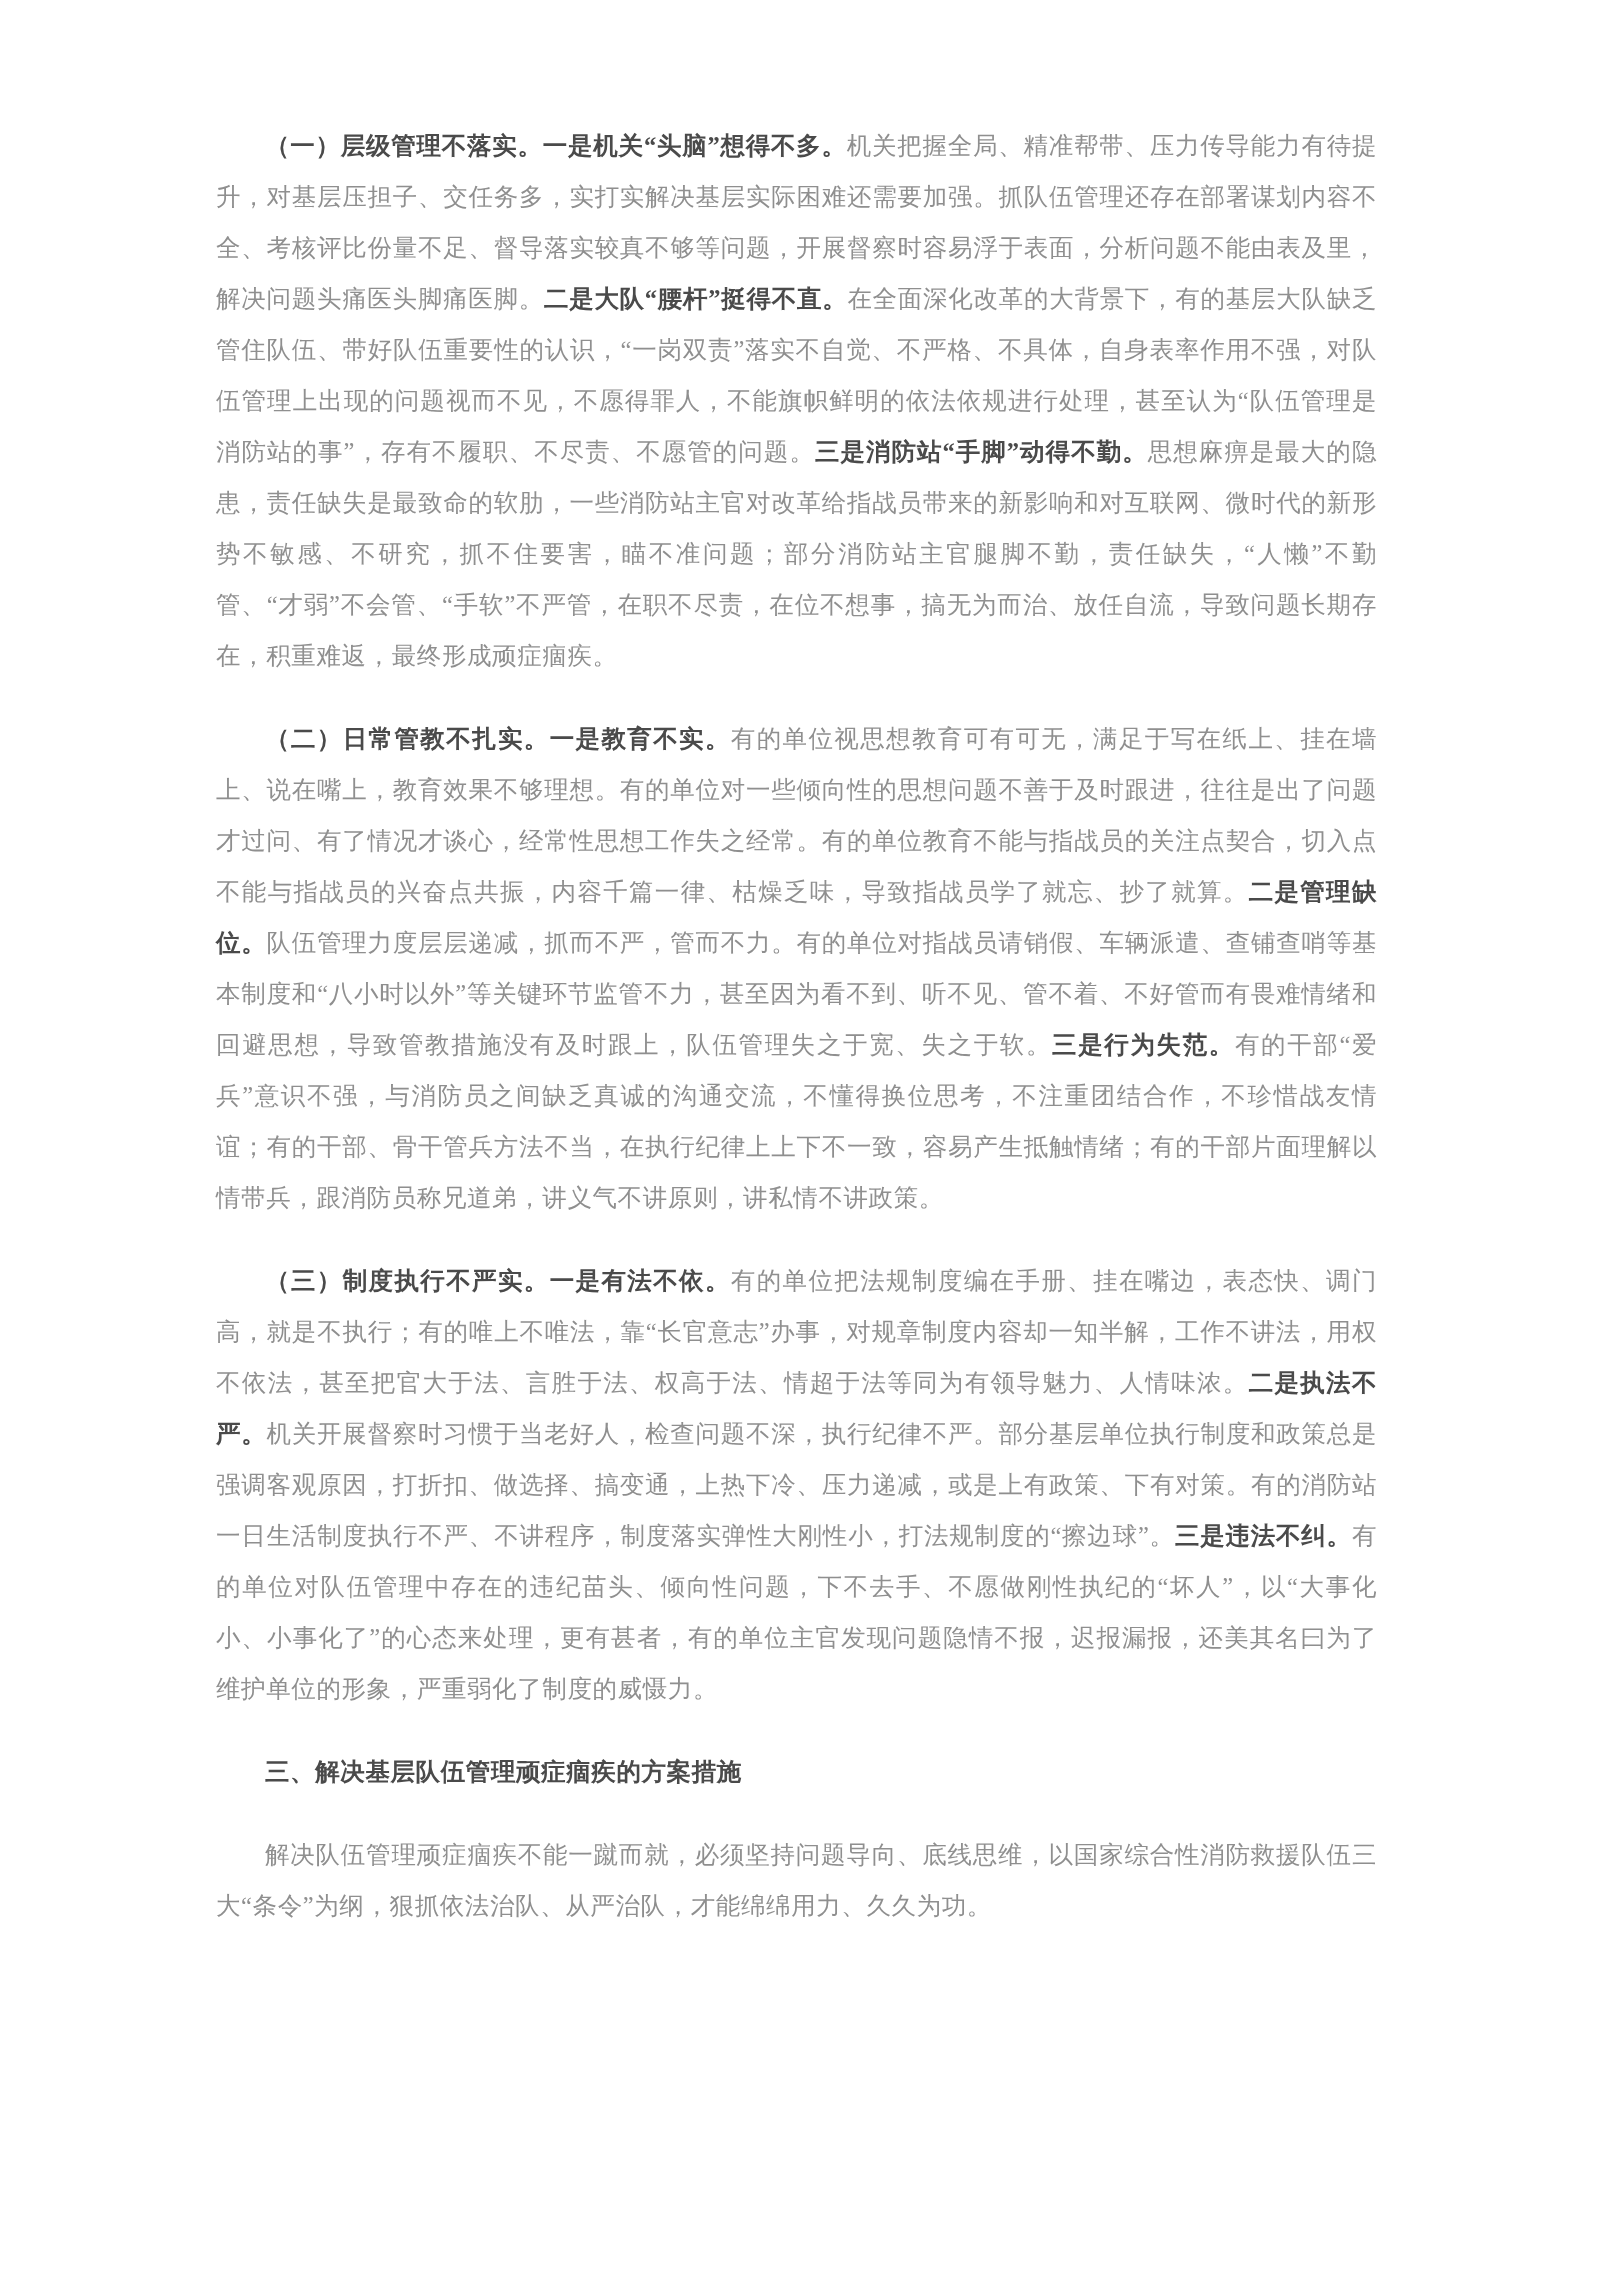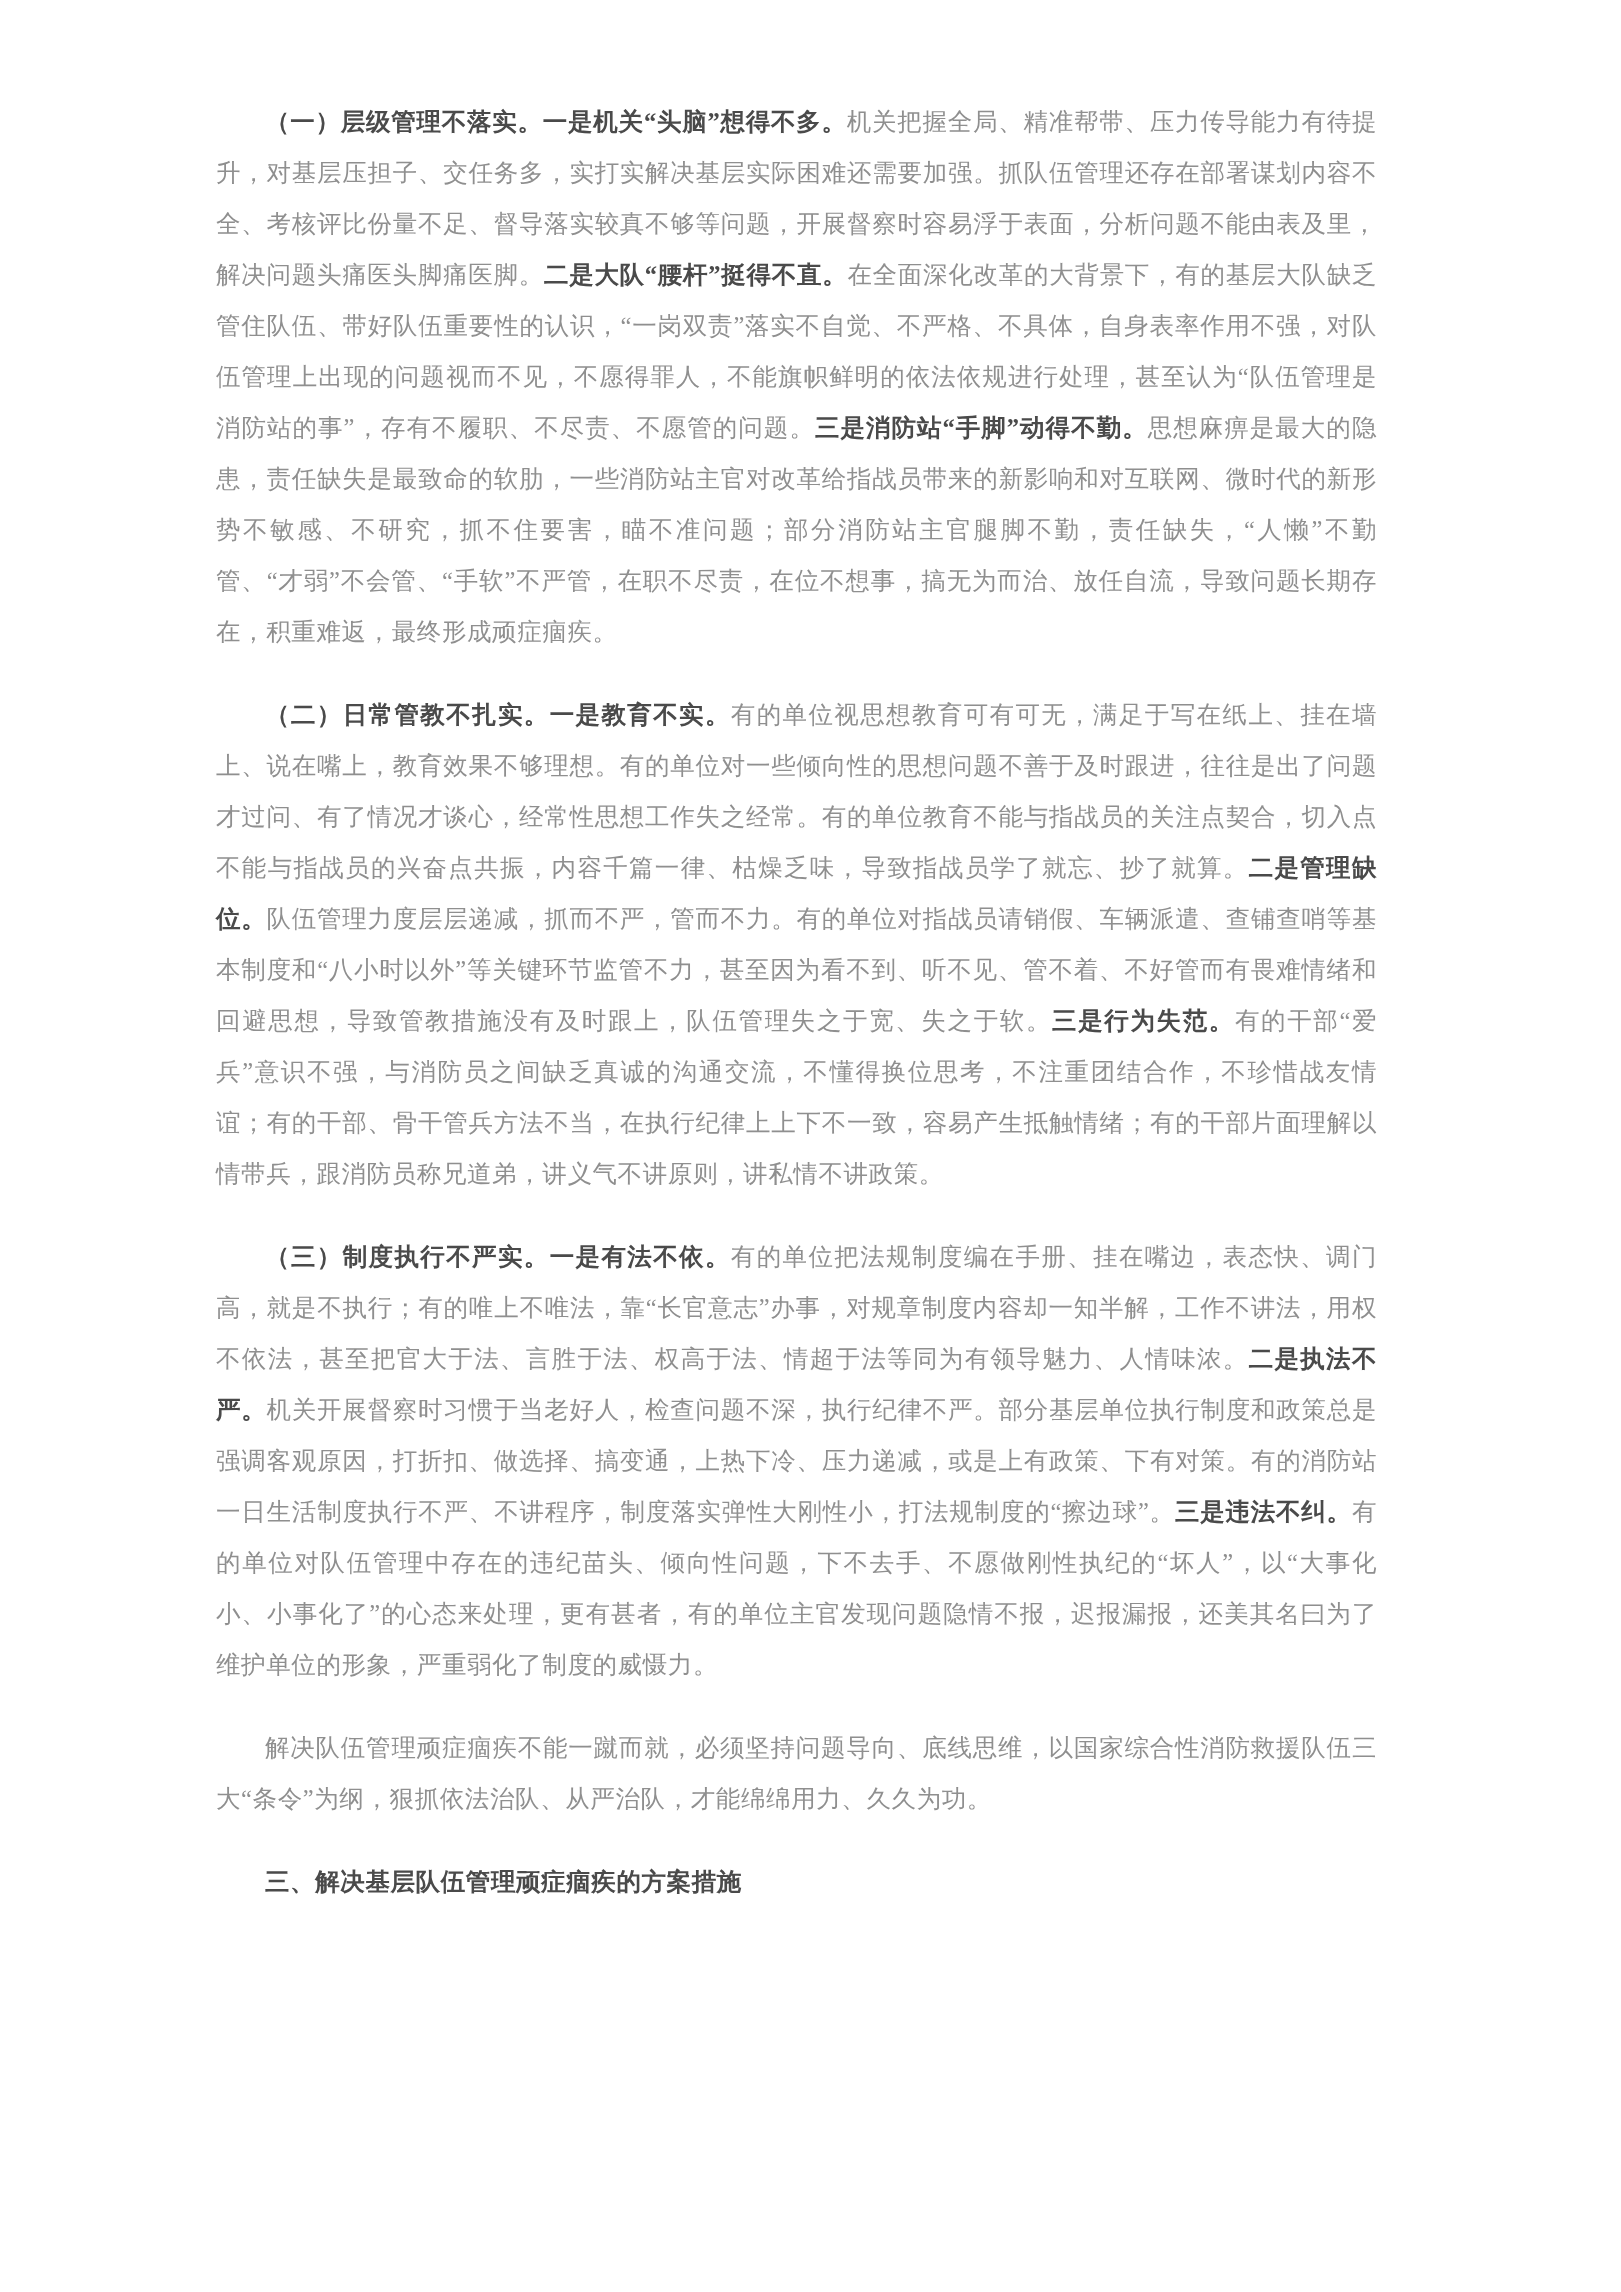--- a/index.html
+++ b/index.html
@@ -10,21 +10,21 @@
   body {
     width: 1621px;
     height: 2293px;
     font-family: "Liberation Serif", "DejaVu Serif", serif;
     overflow: hidden;
   }
   .document-page {
     box-sizing: border-box;
     width: 1621px;
     height: 2293px;
-    padding: 96px 0 0 216px;
+    padding: 120px 0 0 216px;
     background: #ffffff;
   }
   .document-content {
     width: 1161px;
   }
   .para {
     margin: 0 0 32px 0;
     font-size: 24.5px;
     line-height: 51px;
     letter-spacing: 0.6px;
@@ -46,17 +46,17 @@
   }
 </style>
 </head>
 <body>
 
 <div class="document-page">
   <div class="document-content">
       <p class="para"><span class="run-bold">（一）层级管理不落实。一是机关“头脑”想得不多。</span><span class="run-regular">机关把握全局、精准帮带、压力传导能力有待提升，对基层压担子、交任务多，实打实解决基层实际困难还需要加强。抓队伍管理还存在部署谋划内容不全、考核评比份量不足、督导落实较真不够等问题，开展督察时容易浮于表面，分析问题不能由表及里，解决问题头痛医头脚痛医脚。</span><span class="run-bold">二是大队“腰杆”挺得不直。</span><span class="run-regular">在全面深化改革的大背景下，有的基层大队缺乏管住队伍、带好队伍重要性的认识，“一岗双责”落实不自觉、不严格、不具体，自身表率作用不强，对队伍管理上出现的问题视而不见，不愿得罪人，不能旗帜鲜明的依法依规进行处理，甚至认为“队伍管理是消防站的事”，存有不履职、不尽责、不愿管的问题。</span><span class="run-bold">三是消防站“手脚”动得不勤。</span><span class="run-regular">思想麻痹是最大的隐患，责任缺失是最致命的软肋，一些消防站主官对改革给指战员带来的新影响和对互联网、微时代的新形势不敏感、不研究，抓不住要害，瞄不准问题；部分消防站主官腿脚不勤，责任缺失，“人懒”不勤管、“才弱”不会管、“手软”不严管，在职不尽责，在位不想事，搞无为而治、放任自流，导致问题长期存在，积重难返，最终形成顽症痼疾。</span></p>
       <p class="para"><span class="run-bold">（二）日常管教不扎实。一是教育不实。</span><span class="run-regular">有的单位视思想教育可有可无，满足于写在纸上、挂在墙上、说在嘴上，教育效果不够理想。有的单位对一些倾向性的思想问题不善于及时跟进，往往是出了问题才过问、有了情况才谈心，经常性思想工作失之经常。有的单位教育不能与指战员的关注点契合，切入点不能与指战员的兴奋点共振，内容千篇一律、枯燥乏味，导致指战员学了就忘、抄了就算。</span><span class="run-bold">二是管理缺位。</span><span class="run-regular">队伍管理力度层层递减，抓而不严，管而不力。有的单位对指战员请销假、车辆派遣、查铺查哨等基本制度和“八小时以外”等关键环节监管不力，甚至因为看不到、听不见、管不着、不好管而有畏难情绪和回避思想，导致管教措施没有及时跟上，队伍管理失之于宽、失之于软。</span><span class="run-bold">三是行为失范。</span><span class="run-regular">有的干部“爱兵”意识不强，与消防员之间缺乏真诚的沟通交流，不懂得换位思考，不注重团结合作，不珍惜战友情谊；有的干部、骨干管兵方法不当，在执行纪律上上下不一致，容易产生抵触情绪；有的干部片面理解以情带兵，跟消防员称兄道弟，讲义气不讲原则，讲私情不讲政策。</span></p>
       <p class="para"><span class="run-bold">（三）制度执行不严实。一是有法不依。</span><span class="run-regular">有的单位把法规制度编在手册、挂在嘴边，表态快、调门高，就是不执行；有的唯上不唯法，靠“长官意志”办事，对规章制度内容却一知半解，工作不讲法，用权不依法，甚至把官大于法、言胜于法、权高于法、情超于法等同为有领导魅力、人情味浓。</span><span class="run-bold">二是执法不严。</span><span class="run-regular">机关开展督察时习惯于当老好人，检查问题不深，执行纪律不严。部分基层单位执行制度和政策总是强调客观原因，打折扣、做选择、搞变通，上热下冷、压力递减，或是上有政策、下有对策。有的消防站一日生活制度执行不严、不讲程序，制度落实弹性大刚性小，打法规制度的“擦边球”。</span><span class="run-bold">三是违法不纠。</span><span class="run-regular">有的单位对队伍管理中存在的违纪苗头、倾向性问题，下不去手、不愿做刚性执纪的“坏人”，以“大事化小、小事化了”的心态来处理，更有甚者，有的单位主官发现问题隐情不报，迟报漏报，还美其名曰为了维护单位的形象，严重弱化了制度的威慑力。</span></p>
+      <p class="para heading"><span class="run-bold">三、解决基层队伍管理顽症痼疾的方案措施</span></p>
       <p class="para"><span class="run-regular">解决队伍管理顽症痼疾不能一蹴而就，必须坚持问题导向、底线思维，以国家综合性消防救援队伍三大“条令”为纲，狠抓依法治队、从严治队，才能绵绵用力、久久为功。</span></p>
-      <p class="para heading"><span class="run-bold">三、解决基层队伍管理顽症痼疾的方案措施</span></p>
     </div>
 </div>
 
 
 </body></html>

